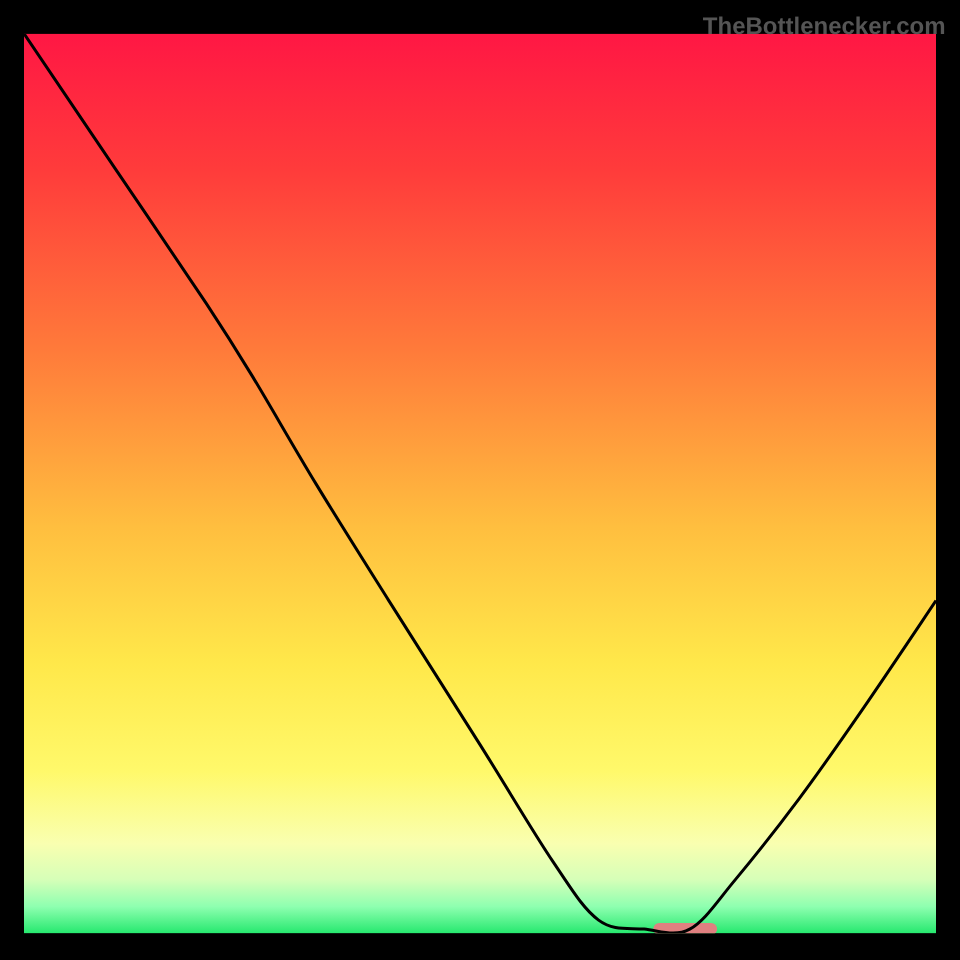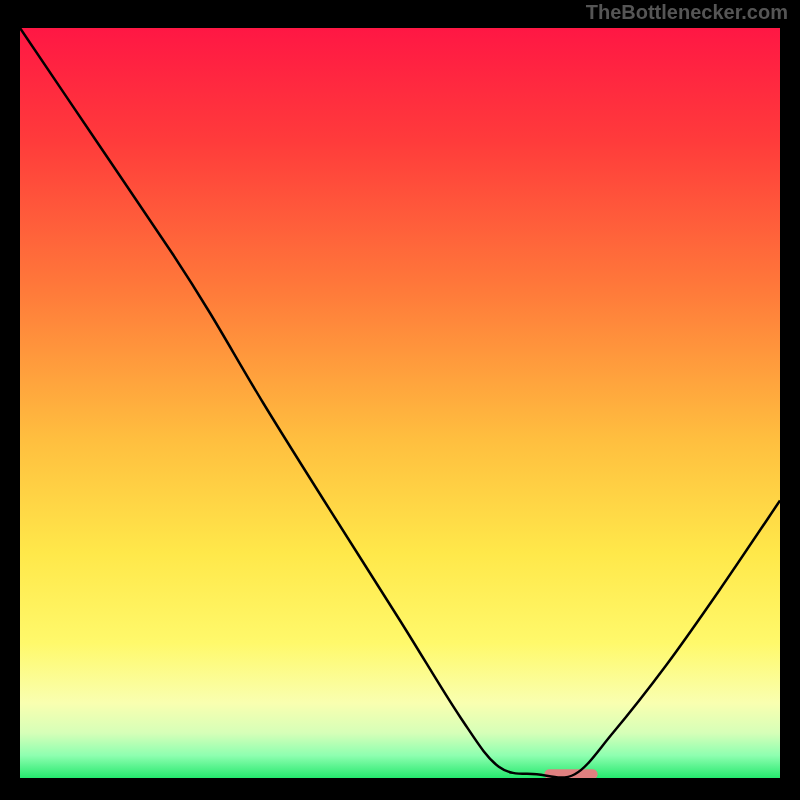--- a/index.html
+++ b/index.html
@@ -11,21 +11,21 @@
     overflow: hidden;
     font-family: Arial, sans-serif;
   }
   .container {
     position: relative;
     width: 800px;
     height: 800px;
   }
   .watermark {
     position: absolute;
-    top: 1px;
+    top: 11px;
     right: 12px;
     color: #555;
     font-size: 20px;
     font-weight: bold;
     z-index: 10;
   }
   .plot-area {
     position: absolute;
     left: 20px;
     top: 28px;

